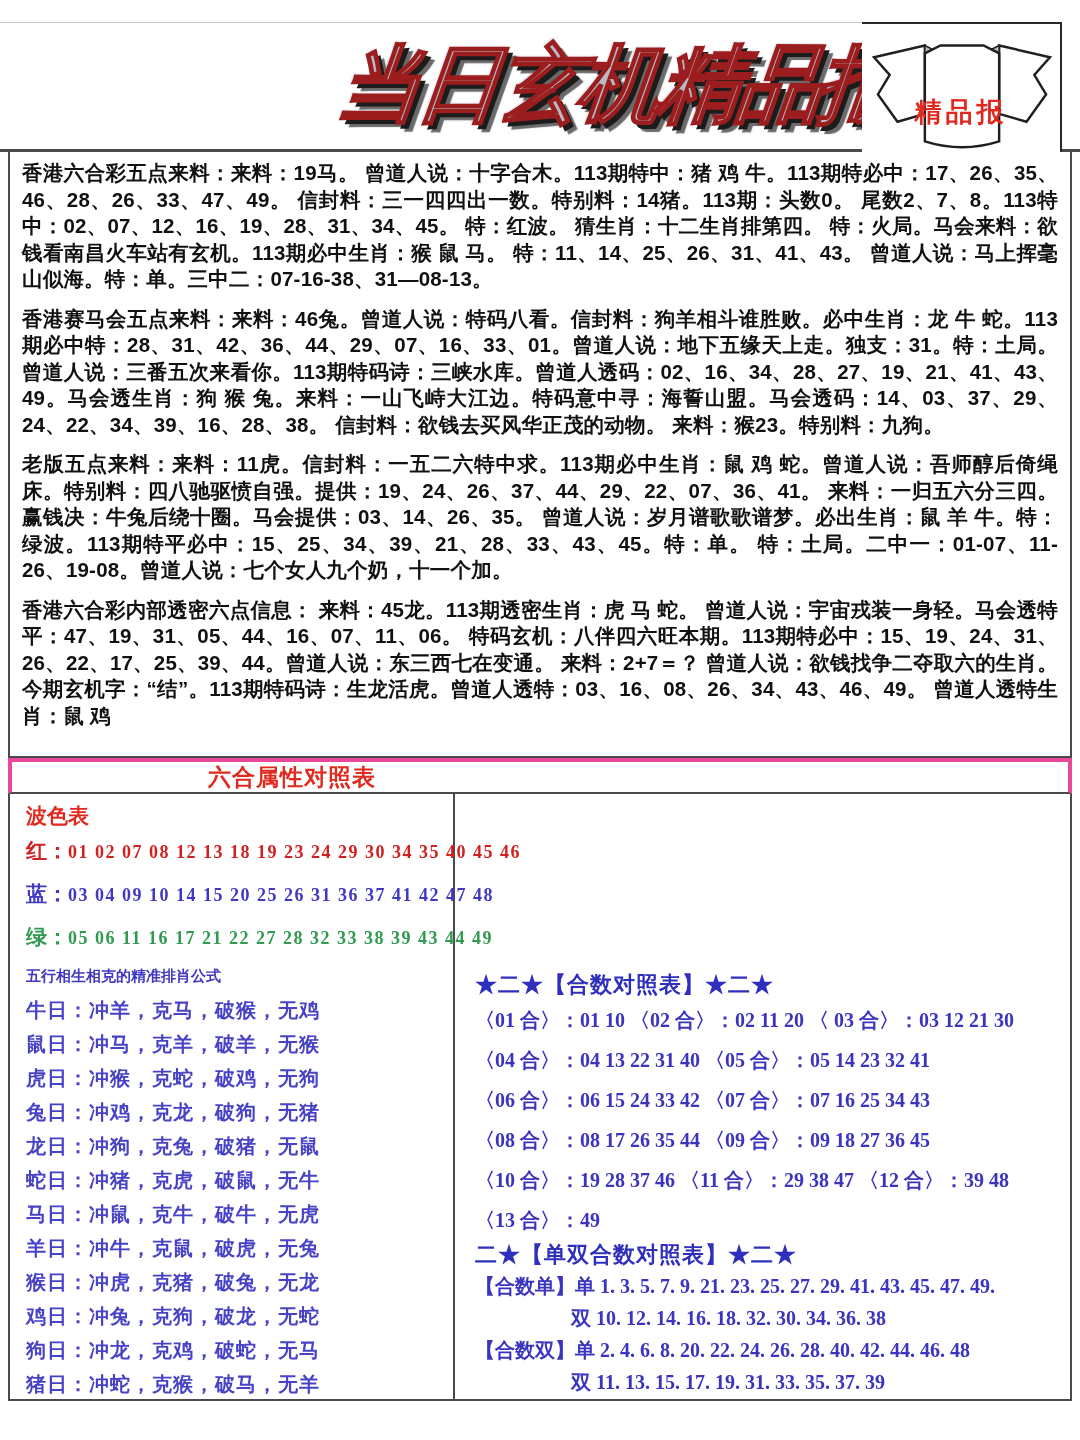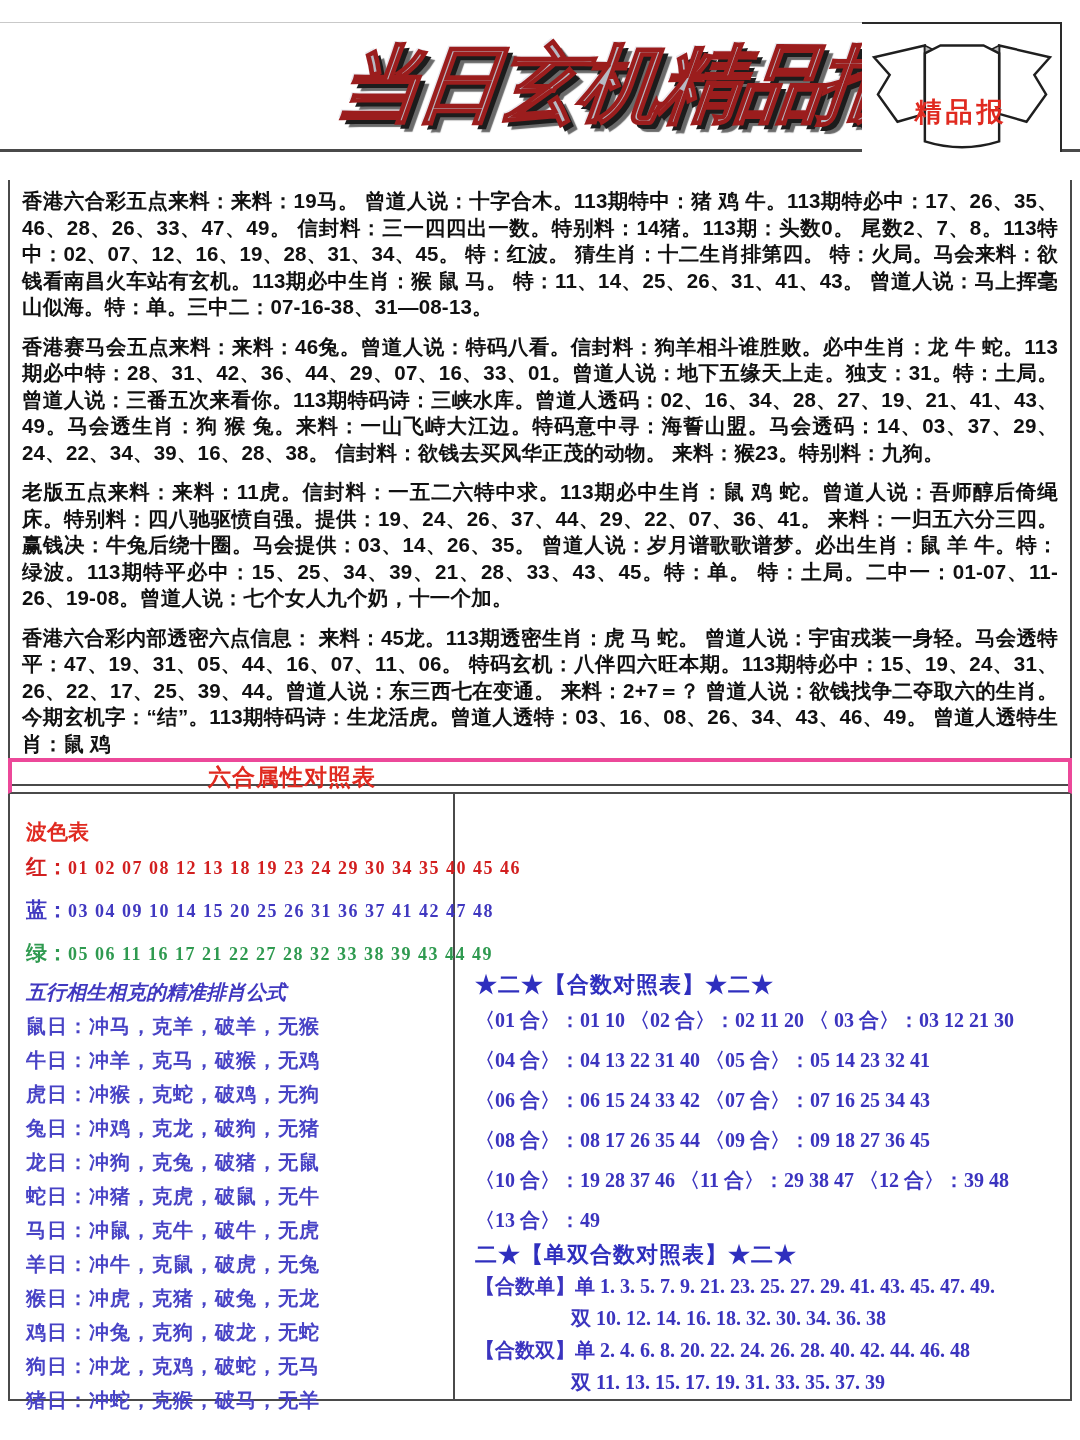--- a/index.html
+++ b/index.html
@@ -29,21 +29,20 @@
   .ribbon-label {
     position:absolute; left:50%; top:70px; transform:translateX(-50%);
     color:#e02a20; font-size:27px; font-weight:700; letter-spacing:4px; white-space:nowrap;
   }
 
   
   .tips-box {
     position:absolute; left:8px; right:8px; top:152px; height:606px;
     border:2px solid #4a4a4a; border-top:none;
     padding:8px 12px 4px 12px;
-    margin-top:28px;
   }
   .tips-box p {
     font-size:20.5px; line-height:26.5px; font-weight:700;
     text-align:justify; margin-bottom:13px; letter-spacing:0.2px;
   }
 
   
   .attr-header {
     position:absolute; left:8px; right:8px; top:758px; height:36px;
     border:4px solid #ec4899; border-bottom:2px solid #4a4a4a;
@@ -51,31 +50,31 @@
   }
   .attr-header span {
     position:relative; left:196px;
     color:#e02a20; font-size:23px; font-weight:700; letter-spacing:1px;
   }
   .attr-table {
     position:absolute; left:8px; right:8px; top:794px; height:607px;
     border:2px solid #4a4a4a; border-top:none;
     display:flex;
   }
-  .col-left  { width:445px; border-right:2px solid #4a4a4a; padding:24px 0 0 16px; }
+  .col-left  { width:445px; border-right:2px solid #4a4a4a; padding:8px 0 0 16px; }
   .col-right { flex:1; padding:176px 0 0 20px; }
 
   .bose-title { color:#e02a20; font-size:21px; font-weight:700; line-height:28px; }
   .bose-row { font-size:21px; font-weight:700; line-height:42px; white-space:nowrap; }
   .bose-row .nums { font-family:"Liberation Serif", serif; font-size:18px; letter-spacing:1.5px; }
   .c-red   { color:#d21f1f; }
   .c-blue  { color:#4038c0; }
   .c-green { color:#2f9a50; }
 
-  .formula-title { color:#4038c0; font-size:20px; font-weight:700; line-height:34px;font-style:italic; }
+  .formula-title { color:#4038c0; font-size:15px; font-weight:700; line-height:34px; }
   .zodiac-row { color:#4843c6; font-size:20px; font-weight:600; line-height:34px; letter-spacing:1px; }
 
   .hesu-header, .ds-header {
     color:#2f2fbe; font-size:22px; font-weight:800; line-height:30px; letter-spacing:1px;
   }
   .hesu-row {
     color:#3b34bf; font-size:20px; font-weight:600; line-height:40px;
     font-family:"Liberation Serif", serif; white-space:nowrap;
   }
   .ds-line {
@@ -128,22 +127,22 @@
     </div>
     <div class="bose-row c-blue">
       <span>蓝：</span><span class="nums">03 04 09 10 14 15 20 25 26 31 36 37 41 42 47 48</span>
     </div>
     <div class="bose-row c-green">
       <span>绿：</span><span class="nums">05 06 11 16 17 21 22 27 28 32 33 38 39 43 44 49</span>
     </div>
 
     <div class="formula-title">五行相生相克的精准排肖公式</div>
 
+    <div class="zodiac-row">牛日：冲羊，克马，破猴，无鸡</div>
     <div class="zodiac-row">鼠日：冲马，克羊，破羊，无猴</div>
-    <div class="zodiac-row">牛日：冲羊，克马，破猴，无鸡</div>
     <div class="zodiac-row">虎日：冲猴，克蛇，破鸡，无狗</div>
     <div class="zodiac-row">兔日：冲鸡，克龙，破狗，无猪</div>
     <div class="zodiac-row">龙日：冲狗，克兔，破猪，无鼠</div>
     <div class="zodiac-row">蛇日：冲猪，克虎，破鼠，无牛</div>
     <div class="zodiac-row">马日：冲鼠，克牛，破牛，无虎</div>
     <div class="zodiac-row">羊日：冲牛，克鼠，破虎，无兔</div>
     <div class="zodiac-row">猴日：冲虎，克猪，破兔，无龙</div>
     <div class="zodiac-row">鸡日：冲兔，克狗，破龙，无蛇</div>
     <div class="zodiac-row">狗日：冲龙，克鸡，破蛇，无马</div>
     <div class="zodiac-row">猪日：冲蛇，克猴，破马，无羊</div>

